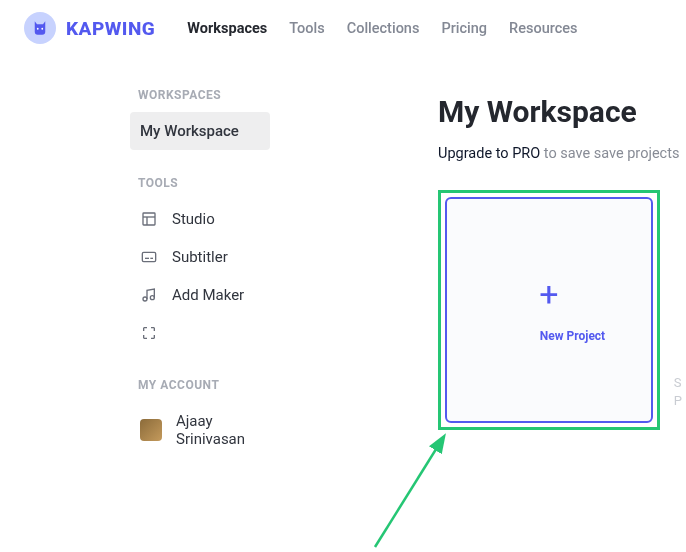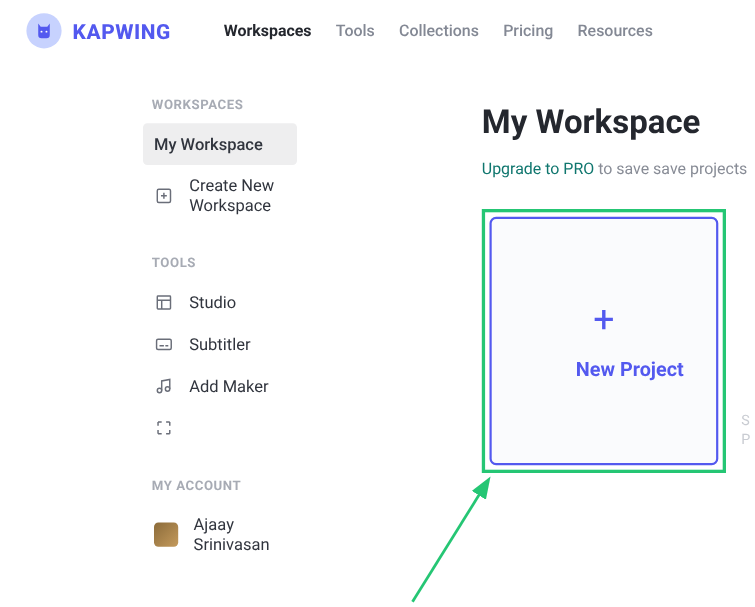--- a/index.html
+++ b/index.html
@@ -14,21 +14,21 @@
     .topnav {
       display: flex;
       align-items: center;
       padding: 12px 24px;
       gap: 8px;
     }
     .logo-wrap {
       display: flex;
       align-items: center;
       gap: 10px;
-      margin-right: 40px;
+      margin-right: 24px;
       justify-content: flex-end;
     }
     .logo-circle {
       width: 32px;
       height: 32px;
       background: #c7d2fe;
       border-radius: 50%;
       display: flex;
       align-items: center;
       justify-content: center;
@@ -107,21 +107,21 @@
       font-weight: 700;
       color: #24272e;
       margin-bottom: 16px;
     }
     .upgrade-row {
       font-size: 14.5px;
       color: #888c96;
       margin-bottom: 28px;
     }
     .upgrade-link {
-      color: #0f766e;
+      color: #0f172a;
       cursor: pointer;
     }
     .new-project-wrap {
       border: 3px solid #25c674;
       padding: 4px;
       width: 222px;
       height: 240px;
       display: inline-block;
     }
     .new-project-card {
@@ -137,21 +137,21 @@
       cursor: pointer;
       background: #fafbfd;
     }
     .plus-mark {
       font-size: 34px;
       font-weight: 400;
       color: #5359ef;
       line-height: 1;
     }
     .new-project-label {
-      font-size: 18px;
+      font-size: 12px;
       font-weight: 700;
       color: #5359ef;
       margin-left: 47px;
     }
     .side-hint {
       position: absolute;
       right: 4px;
       top: 374px;
       color: #c9ccd2;
       font-size: 13px;
@@ -197,30 +197,20 @@
 </div>
 
 <div class="content">
   <div class="sidebar">
 
     <div class="sidebar-section">
       <div class="section-header">WORKSPACES</div>
       <div class="sidebar-item active noicon">
         <span>My Workspace</span>
       </div>
-      <div class="sidebar-item">
-        <span class="icon">
-          <svg width="16" height="16" viewBox="0 0 24 24" fill="none" stroke="#6a6e79" stroke-width="2">
-              <rect x="3" y="3" width="18" height="18" rx="2"></rect>
-              <line x1="12" y1="8" x2="12" y2="16"></line>
-              <line x1="8" y1="12" x2="16" y2="12"></line>
-            </svg>
-        </span>
-        <span>Create New Workspace</span>
-      </div>
     </div>
 
     <div class="sidebar-section">
       <div class="section-header">TOOLS</div>
       <div class="sidebar-item">
         <span class="icon">
           <svg width="16" height="16" viewBox="0 0 24 24" fill="none" stroke="#6a6e79" stroke-width="2">
               <rect x="3" y="3" width="18" height="18" rx="1"></rect>
               <line x1="3" y1="9" x2="21" y2="9"></line>
               <line x1="9" y1="9" x2="9" y2="21"></line>

